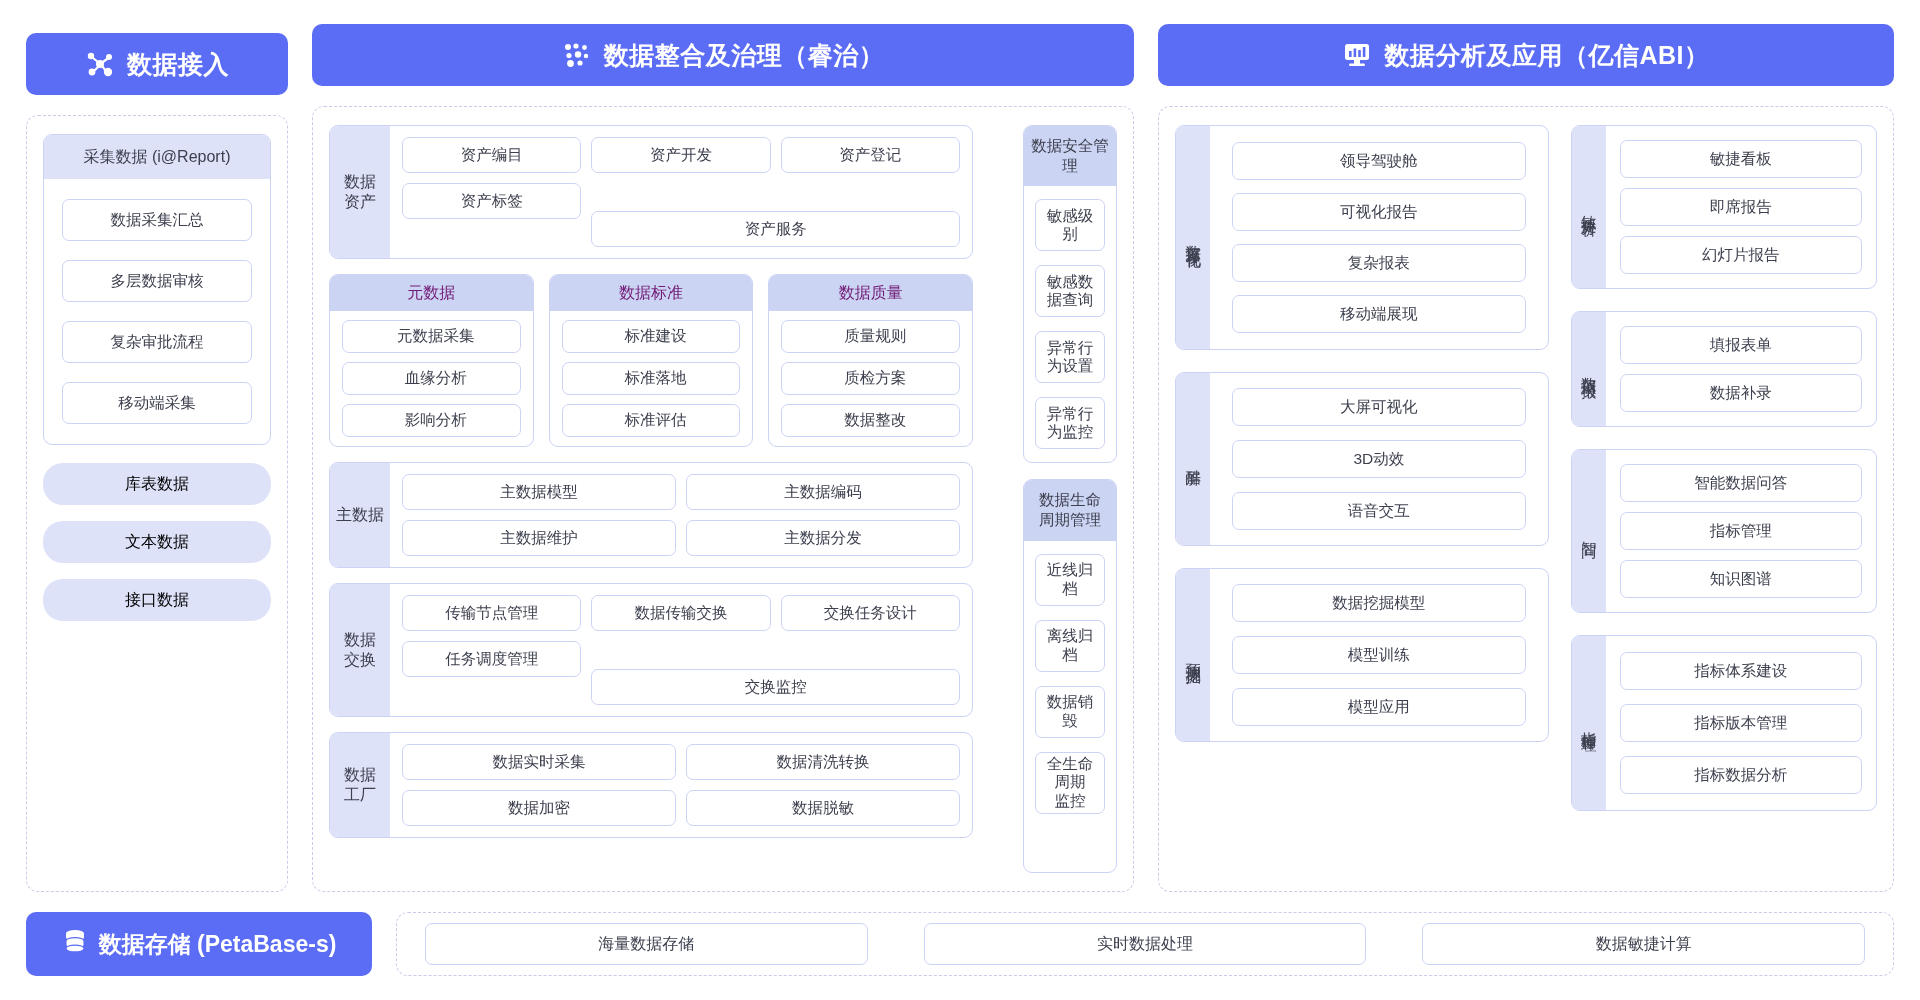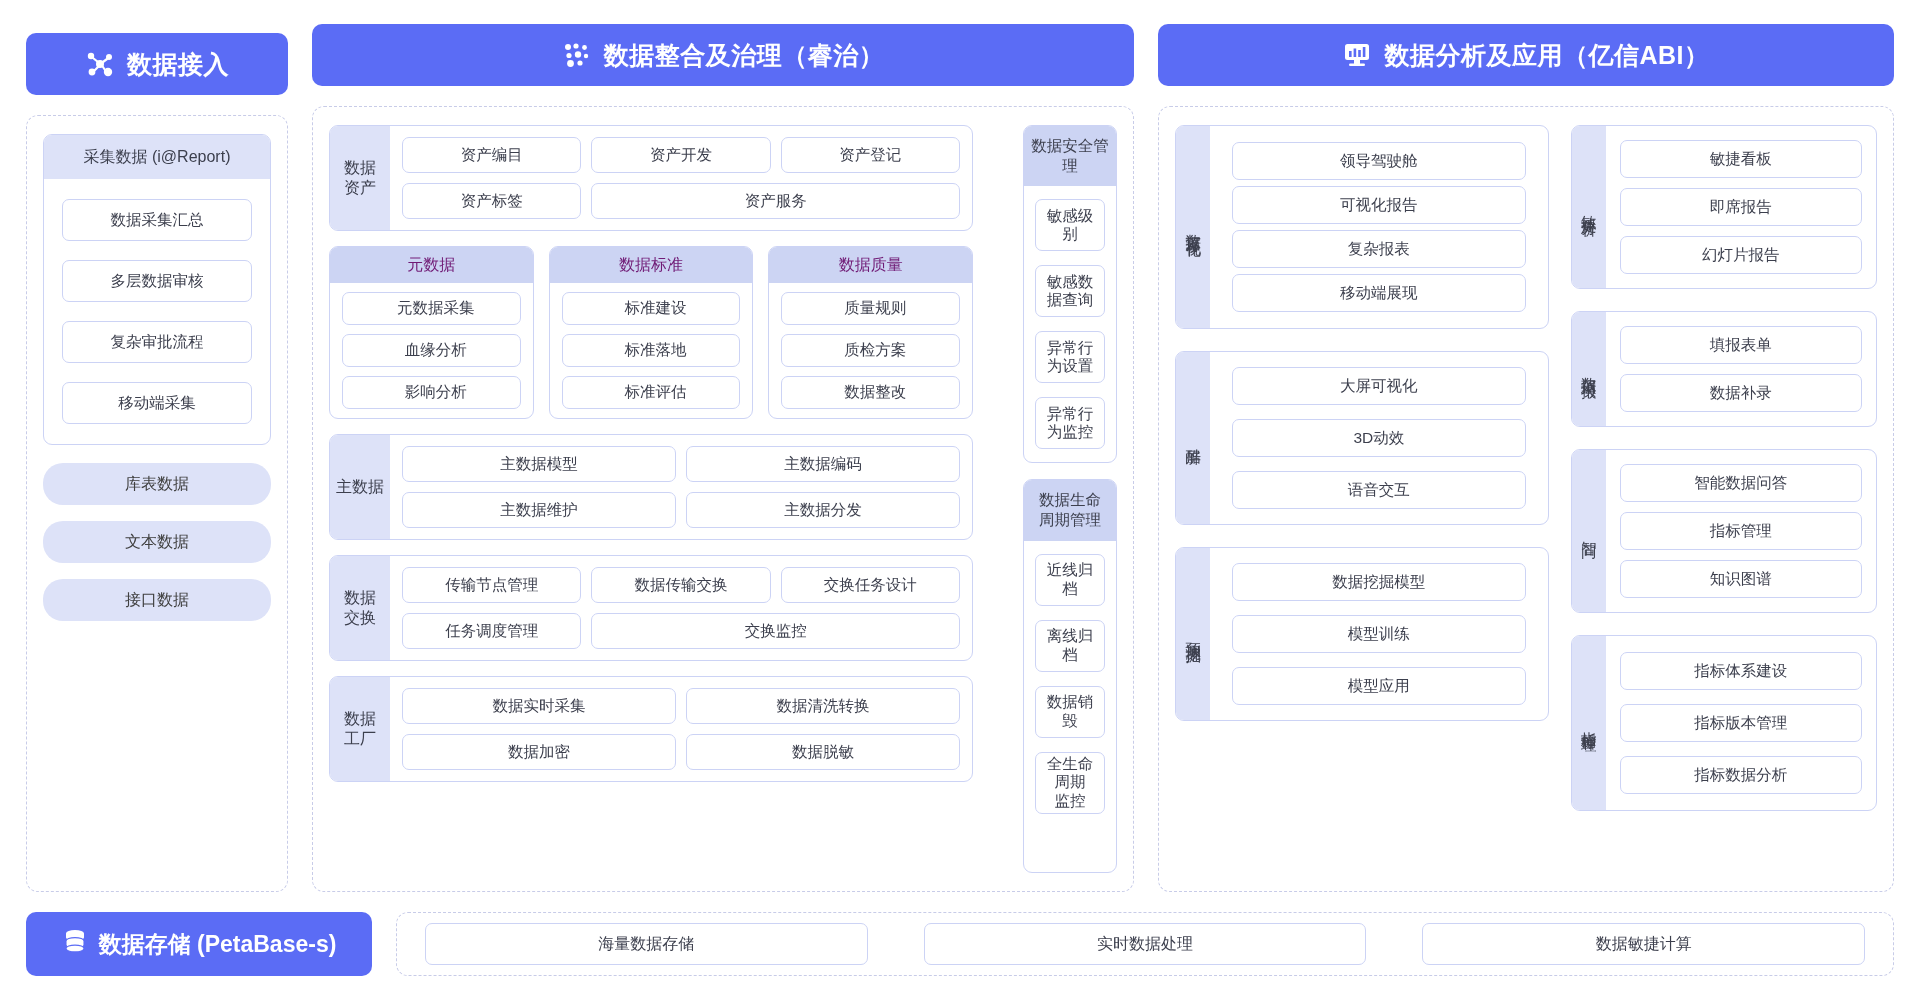--- a/index.html
+++ b/index.html
@@ -79,21 +79,21 @@
     display: flex; flex-direction: column; gap: 19px;
   }
   .collect-card .chip { height: 42px; }
   .lead-block { display: flex; flex-direction: column; gap: 16px; }
   .lead-chip {
     background: #dde2f8;
     border: none;
     border-radius: 20px;
     height: 42px;
     font-size: 16px;
-    color: #404040;
+    color: #000000;
     display: flex; align-items: center; justify-content: center;
   }
 
   
   .govern-inner { display: flex; gap: 16px; flex: 1 1 auto; min-height: 0; }
   .govern-left { flex: 1 1 auto; display: flex; flex-direction: column; gap: 15px; min-width: 0; }
   .govern-right { width: 128px; flex: 0 0 128px; display: flex; flex-direction: column; gap: 16px; padding-left: 34px; }
 
   
   .sec {
@@ -116,21 +116,21 @@
   .sec .sec-grid {
     flex: 1 1 auto;
     padding: 11px 12px;
     display: grid;
     gap: 10px;
     min-width: 0;
   }
   .sec .sec-grid .chip { height: 36px; }
   .g3 { grid-template-columns: repeat(3, 1fr); }
   .g2 { grid-template-columns: repeat(2, 1fr); }
-  .span2 { grid-column: span 2; }
+  .span2 { grid-column: span 2; margin-top: 28px; }
 
   
   .trio { display: flex; gap: 15px; }
   .trio > .mini {
     flex: 1 1 0;
     border: 1px solid #ccd3f5;
     border-radius: 9px;
     overflow: hidden;
     display: flex; flex-direction: column;
     background: #fff;
@@ -193,21 +193,21 @@
     line-height: 1.05;
   }
   .vsec .vsec-body {
     flex: 1 1 auto;
     padding: 15px 22px;
     display: flex; flex-direction: column; justify-content: center;
     gap: 14px;
     min-width: 0;
   }
   .vsec .chip { height: 38px; }
-  .vsec-viz .vsec-body { gap: 6px; padding: 16px 22px; }
+  .vsec-viz .vsec-body { gap: 13px; padding: 16px 22px; }
   .vsec-agile .vsec-body, .vsec-fill .vsec-body, .vsec-ask .vsec-body { padding: 14px 14px; gap: 10px; }
   .vsec-metric .vsec-body { padding: 16px 14px; gap: 14px; }
 
   
   .bottom { display: flex; gap: 24px; margin-top: 20px; flex: 0 0 auto; height: 64px; }
   .store-pill {
     width: 346px; flex: 0 0 346px;
     background: #5b6cf5;
     border-radius: 10px;
     display: flex; align-items: center; justify-content: center; gap: 11px;

